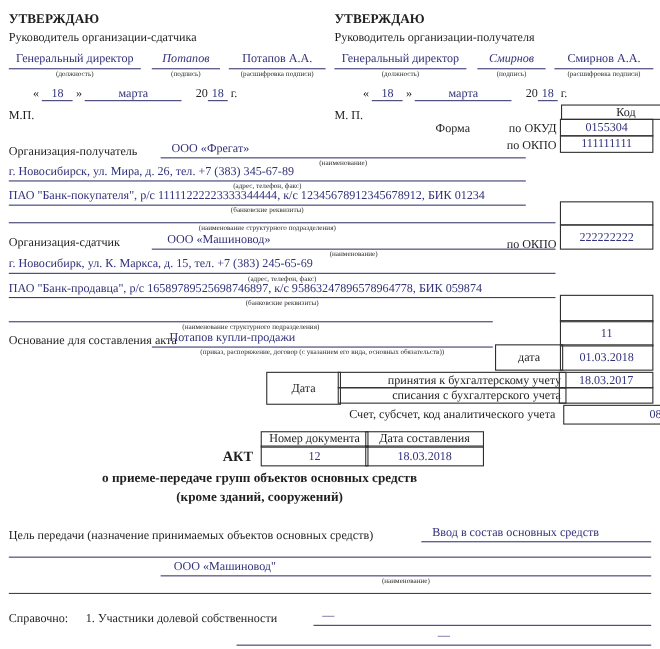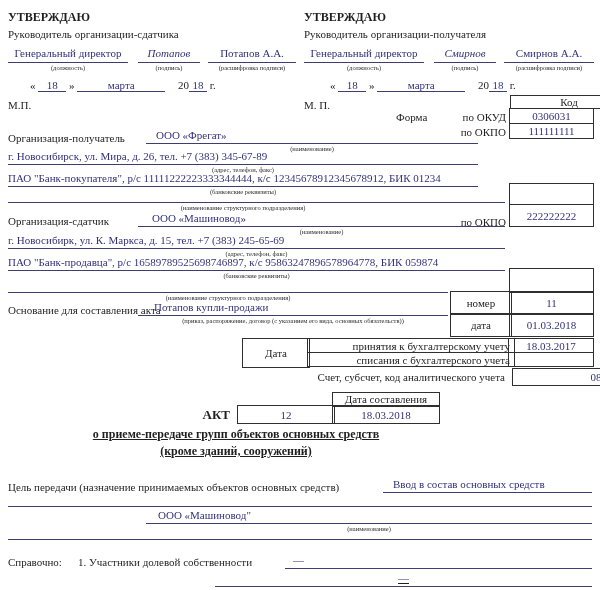--- a/index.html
+++ b/index.html
@@ -6,21 +6,21 @@
   .page{position:relative;width:600px;height:590px;background:#ffffff;
         font-family:"Liberation Serif",serif;color:#1f1f1f;overflow:hidden;}
   .abs{position:absolute;}
   .fs9{font-size:9px;line-height:11px;}
   .fs10{font-size:10px;line-height:12px;}
   .fs11{font-size:11px;line-height:13px;}
   .fs12{font-size:12px;line-height:14px;}
   .fs13{font-size:13px;line-height:15px;}
   .b{font-weight:bold;}
   .i{font-style:italic;}
-  .c{text-align:center;text-decoration:underline;}
+  .c{text-align:center;}
   .r{text-align:right;}
   .val{color:#32327a;}
   .sub{position:absolute;font-size:6.5px;line-height:8px;color:#2b2b2b;text-align:center;}
   .field{position:absolute;border-bottom:1px solid #3d3d70;font-size:11px;line-height:14px;height:15px;white-space:nowrap;}
   .box{position:absolute;border:1px solid #2f2f2f;display:flex;align-items:center;justify-content:center;font-size:11px;white-space:nowrap;}
   .hline{position:absolute;border-top:1px solid #3d3d70;height:0;}
   .sigrow{display:flex;margin-top:6px;}
   .sigcell{border-bottom:1px solid #3d3d70;text-align:center;font-size:11px;height:15px;white-space:nowrap;}
   .subrow{display:flex;}
   .subrow span{display:block;font-size:6.5px;line-height:9px;color:#2b2b2b;text-align:center;}
@@ -77,21 +77,21 @@
       <span class="useg val" style="width:88px;">марта</span>
       <span style="margin-left:10px;">20</span><span class="useg val" style="width:18px;">18</span>
       <span>г.</span>
     </div>
     <div class="mp">М. П.</div>
   </div>
 
   <div class="box fs10" style="left:510px;top:95px;width:82px;height:12px;padding-left:17px;">Код</div>
   <div class="abs fs11" style="left:396px;top:111px;">Форма</div>
   <div class="abs fs11 r" style="left:436px;top:111px;width:70px;">по ОКУД</div>
-  <div class="box val" style="left:509px;top:108px;width:83px;height:14px;">0306031</div>
+  <div class="box val" style="left:509px;top:108px;width:83px;height:14px;">0155304</div>
   <div class="abs fs11 r" style="left:436px;top:126px;width:70px;">по ОКПО</div>
   <div class="box val" style="left:509px;top:123px;width:83px;height:14px;">111111111</div>
 
   <div class="abs fs11" style="left:8px;top:132px;">Организация-получатель</div>
   <div class="field" style="left:146px;top:128px;width:332px;">
     <span class="val" style="padding-left:10px;">ООО «Фрегат»</span>
   </div>
   <div class="sub" style="left:146px;top:145px;width:332px;">(наименование)</div>
   <div class="field" style="left:8px;top:149px;width:470px;">
     <span class="val">г. Новосибирск, ул. Мира, д. 26, тел. +7 (383) 345-67-89</span>
@@ -122,33 +122,33 @@
   <div class="sub" style="left:8px;top:272px;width:497px;">(банковские реквизиты)</div>
   <div class="box" style="left:509px;top:268px;width:83px;height:23px;"></div>
 
   <div class="hline" style="left:8px;top:292px;width:440px;"></div>
   <div class="sub" style="left:8px;top:294px;width:440px;">(наименование структурного подразделения)</div>
   <div class="abs fs11" style="left:8px;top:304px;">Основание для составления акта</div>
   <div class="field" style="left:138px;top:300px;width:310px;">
     <span class="val" style="padding-left:16px;">Потапов купли-продажи</span>
   </div>
   <div class="sub" style="left:138px;top:317px;width:310px;">(приказ, распоряжение, договор (с указанием его вида, основных обязательств))</div>
-  <div class="box fs10" style="left:450px;top:291px;width:60px;height:22px;">номер</div>
   <div class="box val" style="left:509px;top:291px;width:83px;height:22px;">11</div>
   <div class="box fs10" style="left:450px;top:313px;width:60px;height:22px;">дата</div>
   <div class="box val" style="left:509px;top:313px;width:83px;height:22px;">01.03.2018</div>
 
   <div class="box fs11" style="left:242px;top:338px;width:66px;height:28px;">Дата</div>
   <div class="box fs10" style="left:307px;top:338px;width:202px;height:13px;justify-content:flex-end;padding-right:4px;box-sizing:content-box;">принятия к бухгалтерскому учету</div>
   <div class="box val" style="left:508px;top:338px;width:84px;height:13px;">18.03.2017</div>
   <div class="box fs10" style="left:307px;top:352px;width:202px;height:13px;justify-content:flex-end;padding-right:4px;box-sizing:content-box;">списания с бухгалтерского учета</div>
   <div class="box val" style="left:508px;top:352px;width:84px;height:13px;"></div>
   <div class="abs fs11 r" style="left:200px;top:371px;width:305px;">Счет, субсчет, код аналитического учета</div>
   <div class="box val" style="left:512px;top:368px;width:84px;height:16px;padding-left:41px;">08</div>
 
+  <div class="box fs9" style="left:237px;top:392px;width:96px;height:13px;">Номер документа</div>
   <div class="box fs9" style="left:332px;top:392px;width:106px;height:13px;">Дата составления</div>
   <div class="box val fs12" style="left:237px;top:405px;width:96px;height:17px;">12</div>
   <div class="box val fs12" style="left:332px;top:405px;width:106px;height:17px;">18.03.2018</div>
   <div class="abs b fs13 r" style="left:148px;top:407px;width:82px;">АКТ</div>
   <div class="abs b fs12 c" style="left:10px;top:427px;width:452px;">о приеме-передаче групп объектов основных средств</div>
   <div class="abs b fs12 c" style="left:10px;top:444px;width:452px;">(кроме зданий, сооружений)</div>
 
   <div class="abs fs11" style="left:8px;top:481px;">Цель передачи (назначение принимаемых объектов основных средств)</div>
   <div class="field" style="left:383px;top:477px;width:209px;">
     <span class="val" style="padding-left:10px;">Ввод в состав основных средств</span>

